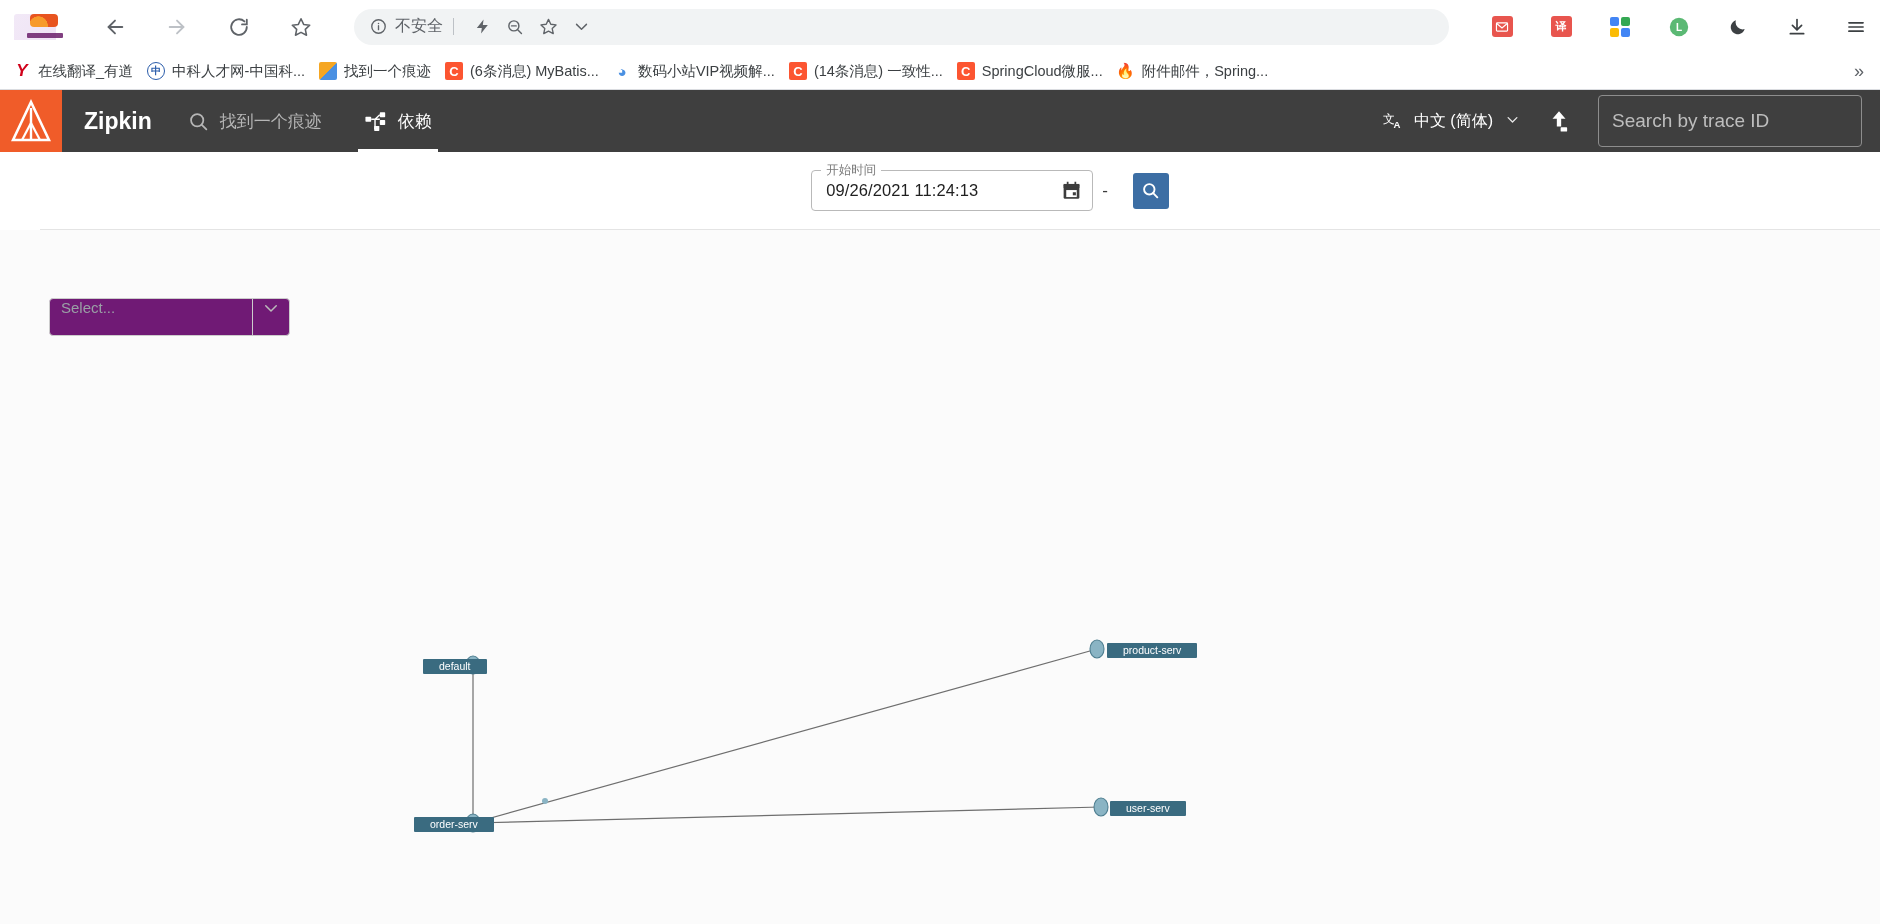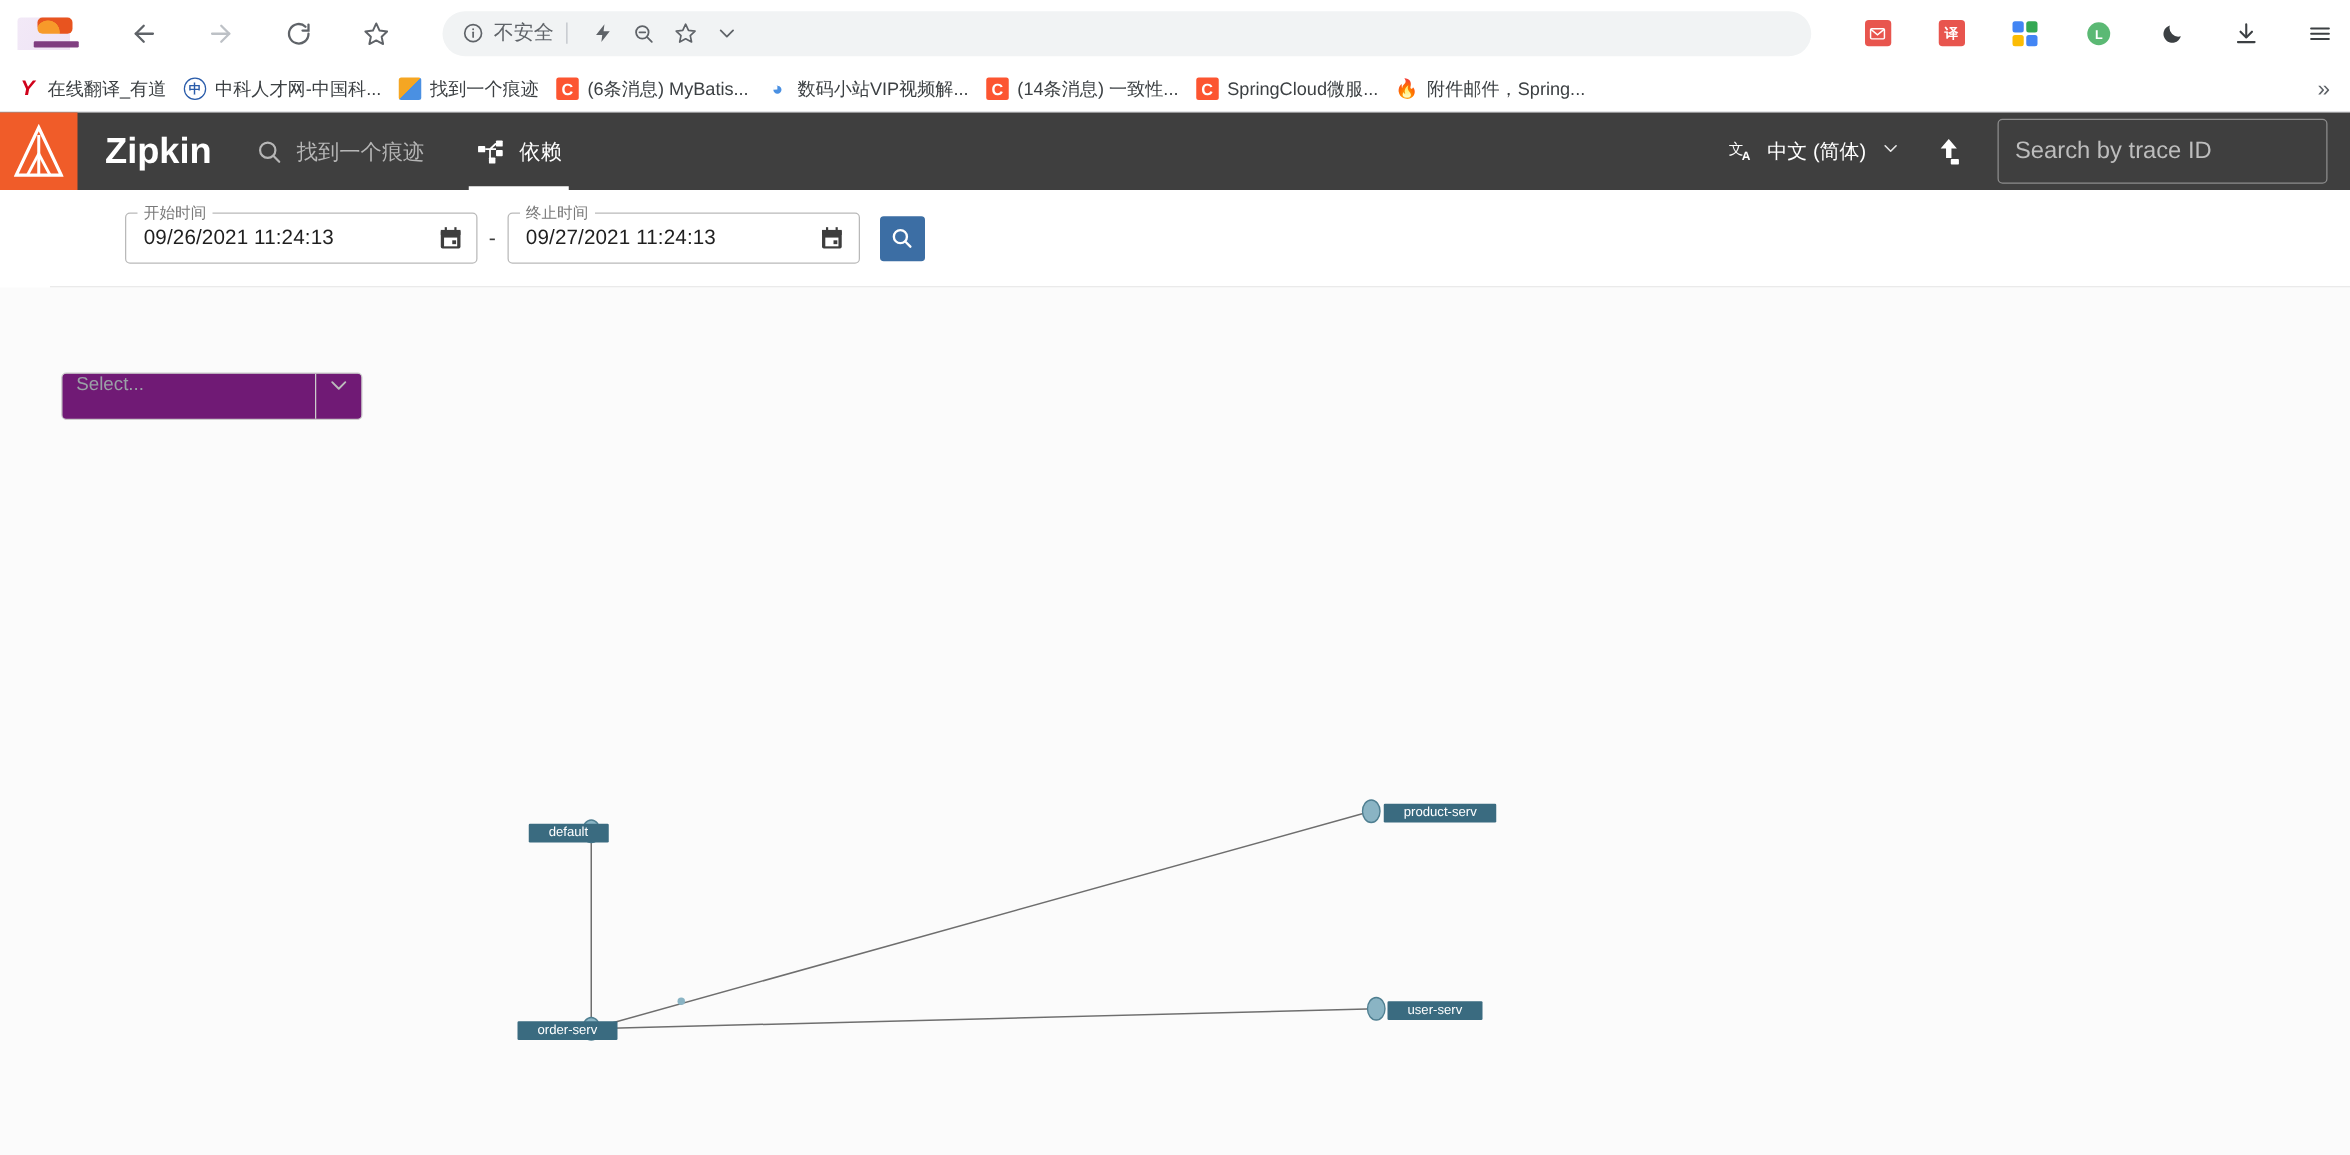--- a/index.html
+++ b/index.html
@@ -192,21 +192,21 @@
     padding: 0 0 0 0;
     position: relative;
   }
   #zipkin-logo {
     width: 62px; height: 62px;
     background: #f05c29;
     display: flex; align-items: center; justify-content: center;
     flex: 0 0 auto;
   }
   #zipkin-title {
-    font-size: 29px;
+    font-size: 23px;
     font-weight: bold;
     color: #ffffff;
     margin-left: 22px;
     flex: 0 0 auto;
   }
   .zk-nav {
     display: flex;
     align-items: center;
     height: 62px;
     margin-left: 30px;
@@ -267,20 +267,21 @@
   }
   #trace-search::placeholder { color: #bdbdbd; opacity: 1; }
 
   
   #timebar {
     height: 78px;
     background: #ffffff;
     border-bottom: 1px solid #e4e4e4;
     display: flex;
     align-items: center;
+    justify-content: center;
     position: relative;
     margin-left: 40px;
   }
   #timebar-inner {
     display: flex;
     align-items: center;
     margin-left: 60px;
   }
   .mui-field {
     position: relative;
@@ -613,34 +614,20 @@
           <rect x="6" y="11.5" width="12" height="8" fill="#ffffff"></rect>
           <rect x="13.5" y="14" width="3.5" height="3.5" fill="currentColor"></rect>
           <rect x="6.6" y="2" width="2" height="4" fill="currentColor"></rect>
           <rect x="15.4" y="2" width="2" height="4" fill="currentColor"></rect>
         </svg>
       </span>
     </div>
 
     <span id="dash">-</span>
 
-    <div class="mui-field">
-      <span class="legend">终止时间</span>
-      <input type="text" value="09/27/2021 11:24:13" style="">
-      <span class="cal-btn">
-        <svg width="21" height="21" viewBox="0 0 24 24" fill="currentColor">
-          <rect x="3" y="4.5" width="18" height="17" rx="1.6"></rect>
-          <rect x="3" y="4.5" width="18" height="4.6" fill="currentColor"></rect>
-          <rect x="6" y="11.5" width="12" height="8" fill="#ffffff"></rect>
-          <rect x="13.5" y="14" width="3.5" height="3.5" fill="currentColor"></rect>
-          <rect x="6.6" y="2" width="2" height="4" fill="currentColor"></rect>
-          <rect x="15.4" y="2" width="2" height="4" fill="currentColor"></rect>
-        </svg>
-      </span>
-    </div>
 
     <button id="run-query">
       <svg width="19" height="19" viewBox="0 0 24 24" fill="none" stroke="currentColor" stroke-width="2.4" stroke-linecap="round">
           <circle cx="10.5" cy="10.5" r="6.6"></circle>
           <line x1="15.4" y1="15.4" x2="20.6" y2="20.6"></line>
         </svg>
     </button>
   </div>
 </div>
 

